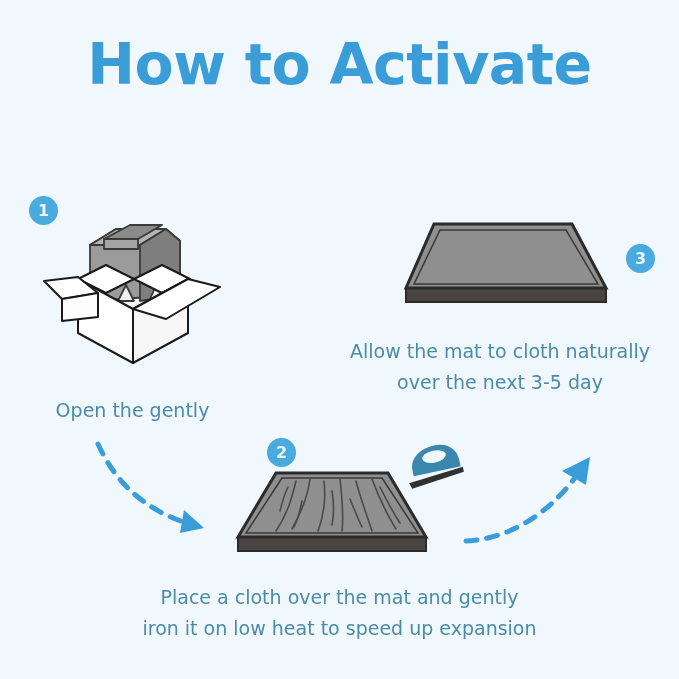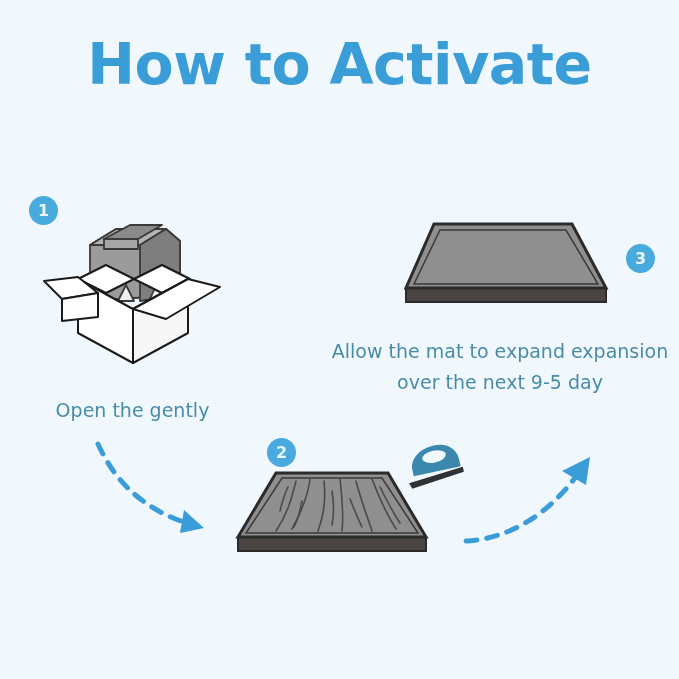--- a/index.html
+++ b/index.html
@@ -158,20 +158,24 @@
   <div class="art" id="art-iron">
     <svg width="70" height="52" viewBox="0 0 70 52" xmlns="http://www.w3.org/2000/svg">
       <g transform="rotate(-12 35 26)">
         <path d="M14 26 C14 14, 26 6, 40 6 C54 6, 62 14, 62 26 L62 32 L14 32 Z" fill="#3b87ad"></path>
         <ellipse cx="38" cy="17" rx="12" ry="6" fill="#f0f8fd"></ellipse>
         <path d="M8 38 L64 33 L64 38 L10 44 Z" fill="#2f3133"></path>
       </g>
     </svg>
   </div>
 
+  <div class="caption" id="caption-2">
+    <div>Place a cloth over the mat and gently</div>
+    <div>iron it on low heat to speed up expansion</div>
+  </div>
 
   <div class="art" id="arrow-right">
     <svg width="145" height="105" viewBox="0 0 145 105" xmlns="http://www.w3.org/2000/svg">
       <path d="M4 94 C44 92, 88 70, 122 18" fill="none" stroke="#3a9dd8" stroke-width="5" stroke-linecap="round" stroke-dasharray="11 10"></path>
       <path d="M100 24 L128 10 L124 38 Z" fill="#3a9dd8"></path>
     </svg>
   </div>
 
   <div class="badge" id="badge-3">3</div>
 
@@ -180,17 +184,17 @@
 
       <path d="M8 70 L208 70 L208 84 L8 84 Z" fill="#4a4442" stroke="#2b2b2b" stroke-width="2"></path>
 
       <path d="M36 6 L174 6 L208 70 L8 70 Z" fill="#8f8f8f" stroke="#2b2b2b" stroke-width="3"></path>
 
       <path d="M42 12 L168 12 L200 66 L16 66 Z" fill="#8f8f8f" stroke="#3a3a3a" stroke-width="1.5"></path>
     </svg>
   </div>
 
   <div class="caption" id="caption-3">
-    <div>Allow the mat to expand expansion</div>
-    <div>over the next 9-5 day</div>
+    <div>Allow the mat to cloth naturally</div>
+    <div>over the next 3-5 day</div>
   </div>
 
 </div>
 
 </body></html>

